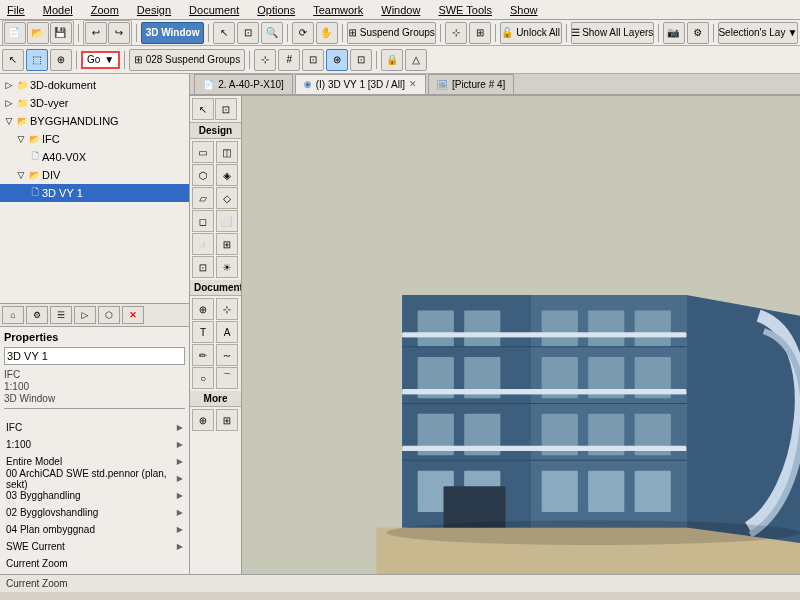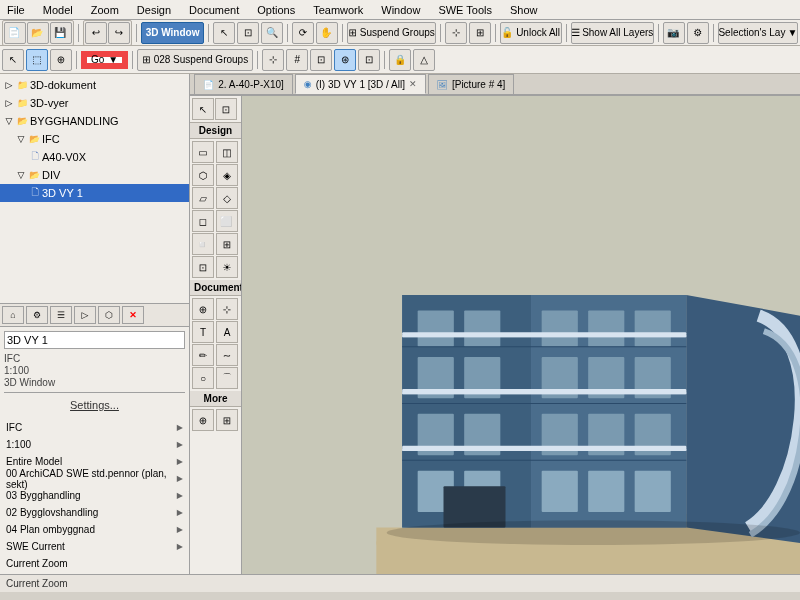--- a/index.html
+++ b/index.html
@@ -14,20 +14,21 @@
       border-bottom: 1px solid #a0a0a0;
       padding: 0 4px;
       gap: 12px;
     }
     .menu-item {
       font-size: 11px;
       color: #000;
       cursor: pointer;
       padding: 2px 3px;
       white-space: nowrap;
+      text-decoration: underline;
     }
 
     
     .toolbar-row {
       display: flex;
       align-items: center;
       background: #f0ede8;
       border-bottom: 1px solid #b0aca4;
       height: 26px;
       padding: 0 2px;
@@ -318,21 +319,21 @@
       padding: 0 6px;
       font-size: 10px;
       color: #333;
       gap: 12px;
     }
 
     
     .go-dropdown {
       display: flex;
       align-items: center;
-      border: 6px solid #ef4444;
+      border: 2px solid #ef4444;
       background: white;
       height: 18px;
       padding: 0 4px;
       font-size: 10px;
       cursor: pointer;
       gap: 4px;
     }
   </style>
 </head>
 <body>
@@ -540,26 +541,26 @@
         </div>
       <div class="nav-btn">
           <span>⬡</span>
         </div>
       <div class="nav-btn close">
           <span>✕</span>
         </div>
     </div>
 
     <div class="props-panel">
+      <div class="props-title">Properties</div>
       <input class="props-input" type="text" value="3D VY 1" style="">
       <div class="props-row">IFC</div>
       <div class="props-row">1:100</div>
       <div class="props-row">3D Window</div>
       <hr class="props-divider">
-      <div class="props-settings">Settings...</div>
     </div>
 
     <div class="view-cats">
       <div class="view-cat-item">
         <span>IFC</span>
         <span class="arrow">▶</span>
       </div>
       <div class="view-cat-item">
         <span>1:100</span>
         <span class="arrow">▶</span>

